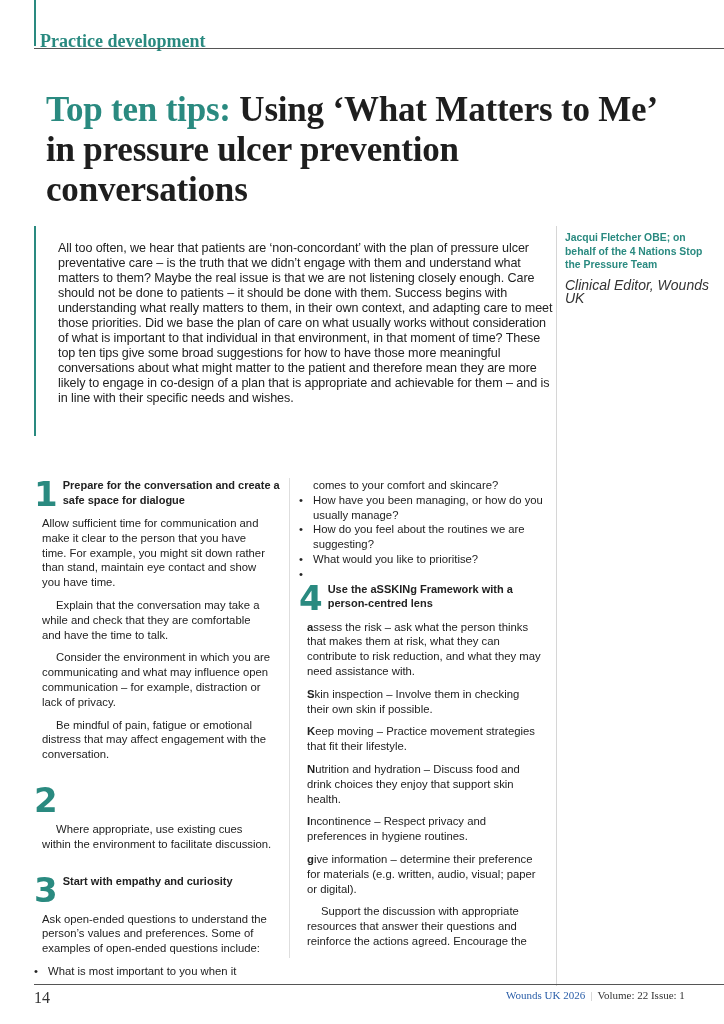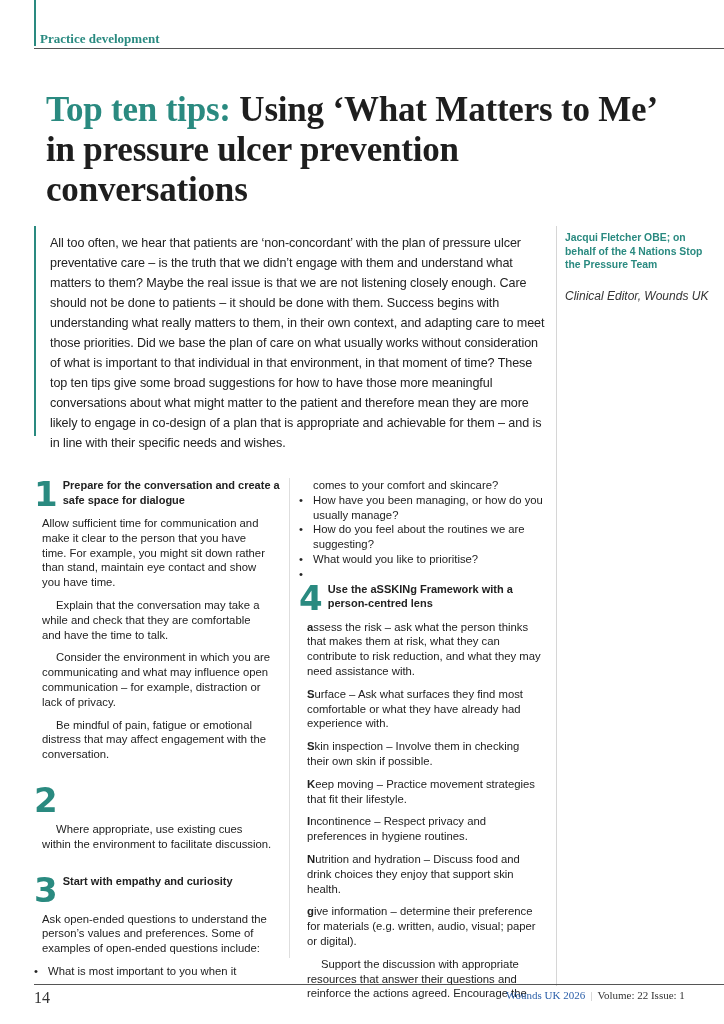--- a/index.html
+++ b/index.html
@@ -1,31 +1,31 @@
 <!DOCTYPE html>
 <html><head>
   <meta charset="utf-8">
   <style>
     html, body { margin: 0; padding: 0; background: #ffffff; }
     body { width: 724px; height: 1024px; position: relative; overflow: hidden; color: #1e1e1e; }
 
     .top-accent { position: absolute; left: 34px; top: 0; width: 2px; height: 46px; background: #2a8a80; }
-    .section-label { position: absolute; left: 40px; top: 31px; font-family: "Liberation Serif", serif; font-weight: bold; font-size: 13px; color: #2a8a80; }
+    .section-label { position: absolute; left: 40px; top: 31px; font-family: "Liberation Serif", serif; font-weight: bold; font-size: 18px; color: #2a8a80; }
     .top-rule { position: absolute; left: 34px; right: 0; top: 48px; height: 1px; background: #555; }
 
     .title { position: absolute; left: 34px; top: 78px; width: 620px; font-family: "Liberation Serif", serif; font-weight: bold; font-size: 35px; line-height: 40px; color: #1e1e1e; letter-spacing: -0.2px; margin: 12px; }
     .title .accent { color: #2a8a80; }
 
     .intro-bar { position: absolute; left: 34px; top: 226px; width: 2px; height: 210px; background: #2a8a80; }
-    .intro { position: absolute; left: 46px; top: 229px; width: 500px; font-family: "Liberation Sans", sans-serif; font-size: 12.6px; line-height: 20px; color: #222; margin: 4px; letter-spacing: -0.1px; }
+    .intro { position: absolute; left: 46px; top: 229px; width: 500px; font-family: "Liberation Sans", sans-serif; font-size: 12.6px; line-height: 15px; color: #222; margin: 12px; letter-spacing: -0.1px; }
 
     .side-divider { position: absolute; left: 556px; top: 226px; width: 1px; height: 760px; background: #d6d6d6; }
     .author { position: absolute; left: 565px; top: 231px; width: 150px; font-family: "Liberation Sans", sans-serif; }
     .author-name { font-size: 10.4px; line-height: 13.5px; font-weight: bold; color: #2a8a80; }
-    .author-role { font-size: 12px; line-height: 13px; font-style: italic; color: #333; margin-top: 18px; }
+    .author-role { font-size: 14px; line-height: 13px; font-style: italic; color: #333; margin-top: 7px; }
 
     .col { position: absolute; top: 478px; font-family: "Liberation Sans", sans-serif; font-size: 11.3px; line-height: 14.8px; color: #222; }
     .col1 { left: 34px; width: 246px; }
     .col2 { left: 299px; width: 250px; }
     .col-divider { position: absolute; left: 289px; top: 478px; width: 1px; height: 480px; background: #dedede; }
 
     .tip { position: relative; }
     .tip-head { display: flex; align-items: flex-start; }
     .tip-num { font-family: "DejaVu Sans", sans-serif; font-weight: bold; font-size: 34px; line-height: 28px; color: #2a8a80; margin-right: 5px; margin-top: 2px; }
     .tip-title { font-weight: bold; font-size: 11px; line-height: 14.8px; }
@@ -104,25 +104,24 @@
     <li>How do you feel about the routines we are suggesting?</li>
     <li>What would you like to prioritise?</li>
     <li style="min-height:14.8px"></li>
   </ul>
   <div class="tip">
     <div class="tip-head">
       <span class="tip-num">4</span>
       <span class="tip-title">Use the aSSKINg Framework with a person-centred lens</span>
     </div>
     <p class="p"><span class="k">a</span><span>ssess the risk – ask what the person thinks that makes them at risk, what they can contribute to risk reduction, and what they may need assistance with.</span></p>
-    <p class="p"><span class="k">S</span><span>urface – Ask what surfaces they find most comfortable or what they have already had experience with.</span></p>
     <p class="p"><span class="k">S</span><span>kin inspection – Involve them in checking their own skin if possible.</span></p>
     <p class="p"><span class="k">K</span><span>eep moving – Practice movement strategies that fit their lifestyle.</span></p>
+    <p class="p"><span class="k">N</span><span>utrition and hydration – Discuss food and drink choices they enjoy that support skin health.</span></p>
     <p class="p"><span class="k">I</span><span>ncontinence – Respect privacy and preferences in hygiene routines.</span></p>
-    <p class="p"><span class="k">N</span><span>utrition and hydration – Discuss food and drink choices they enjoy that support skin health.</span></p>
     <p class="p"><span class="k">g</span><span>ive information – determine their preference for materials (e.g. written, audio, visual; paper or digital).</span></p>
     <p class="p indent">Support the discussion with appropriate resources that answer their questions and reinforce the actions agreed. Encourage the</p>
   </div>
 </div>
 
 <div class="bottom-rule"></div>
 <div class="page-num">14</div>
 <div class="footer-right">
   <span class="journal">Wounds UK 2026</span><span class="sep">|</span><span>Volume: 22 Issue: 1</span>
 </div>

